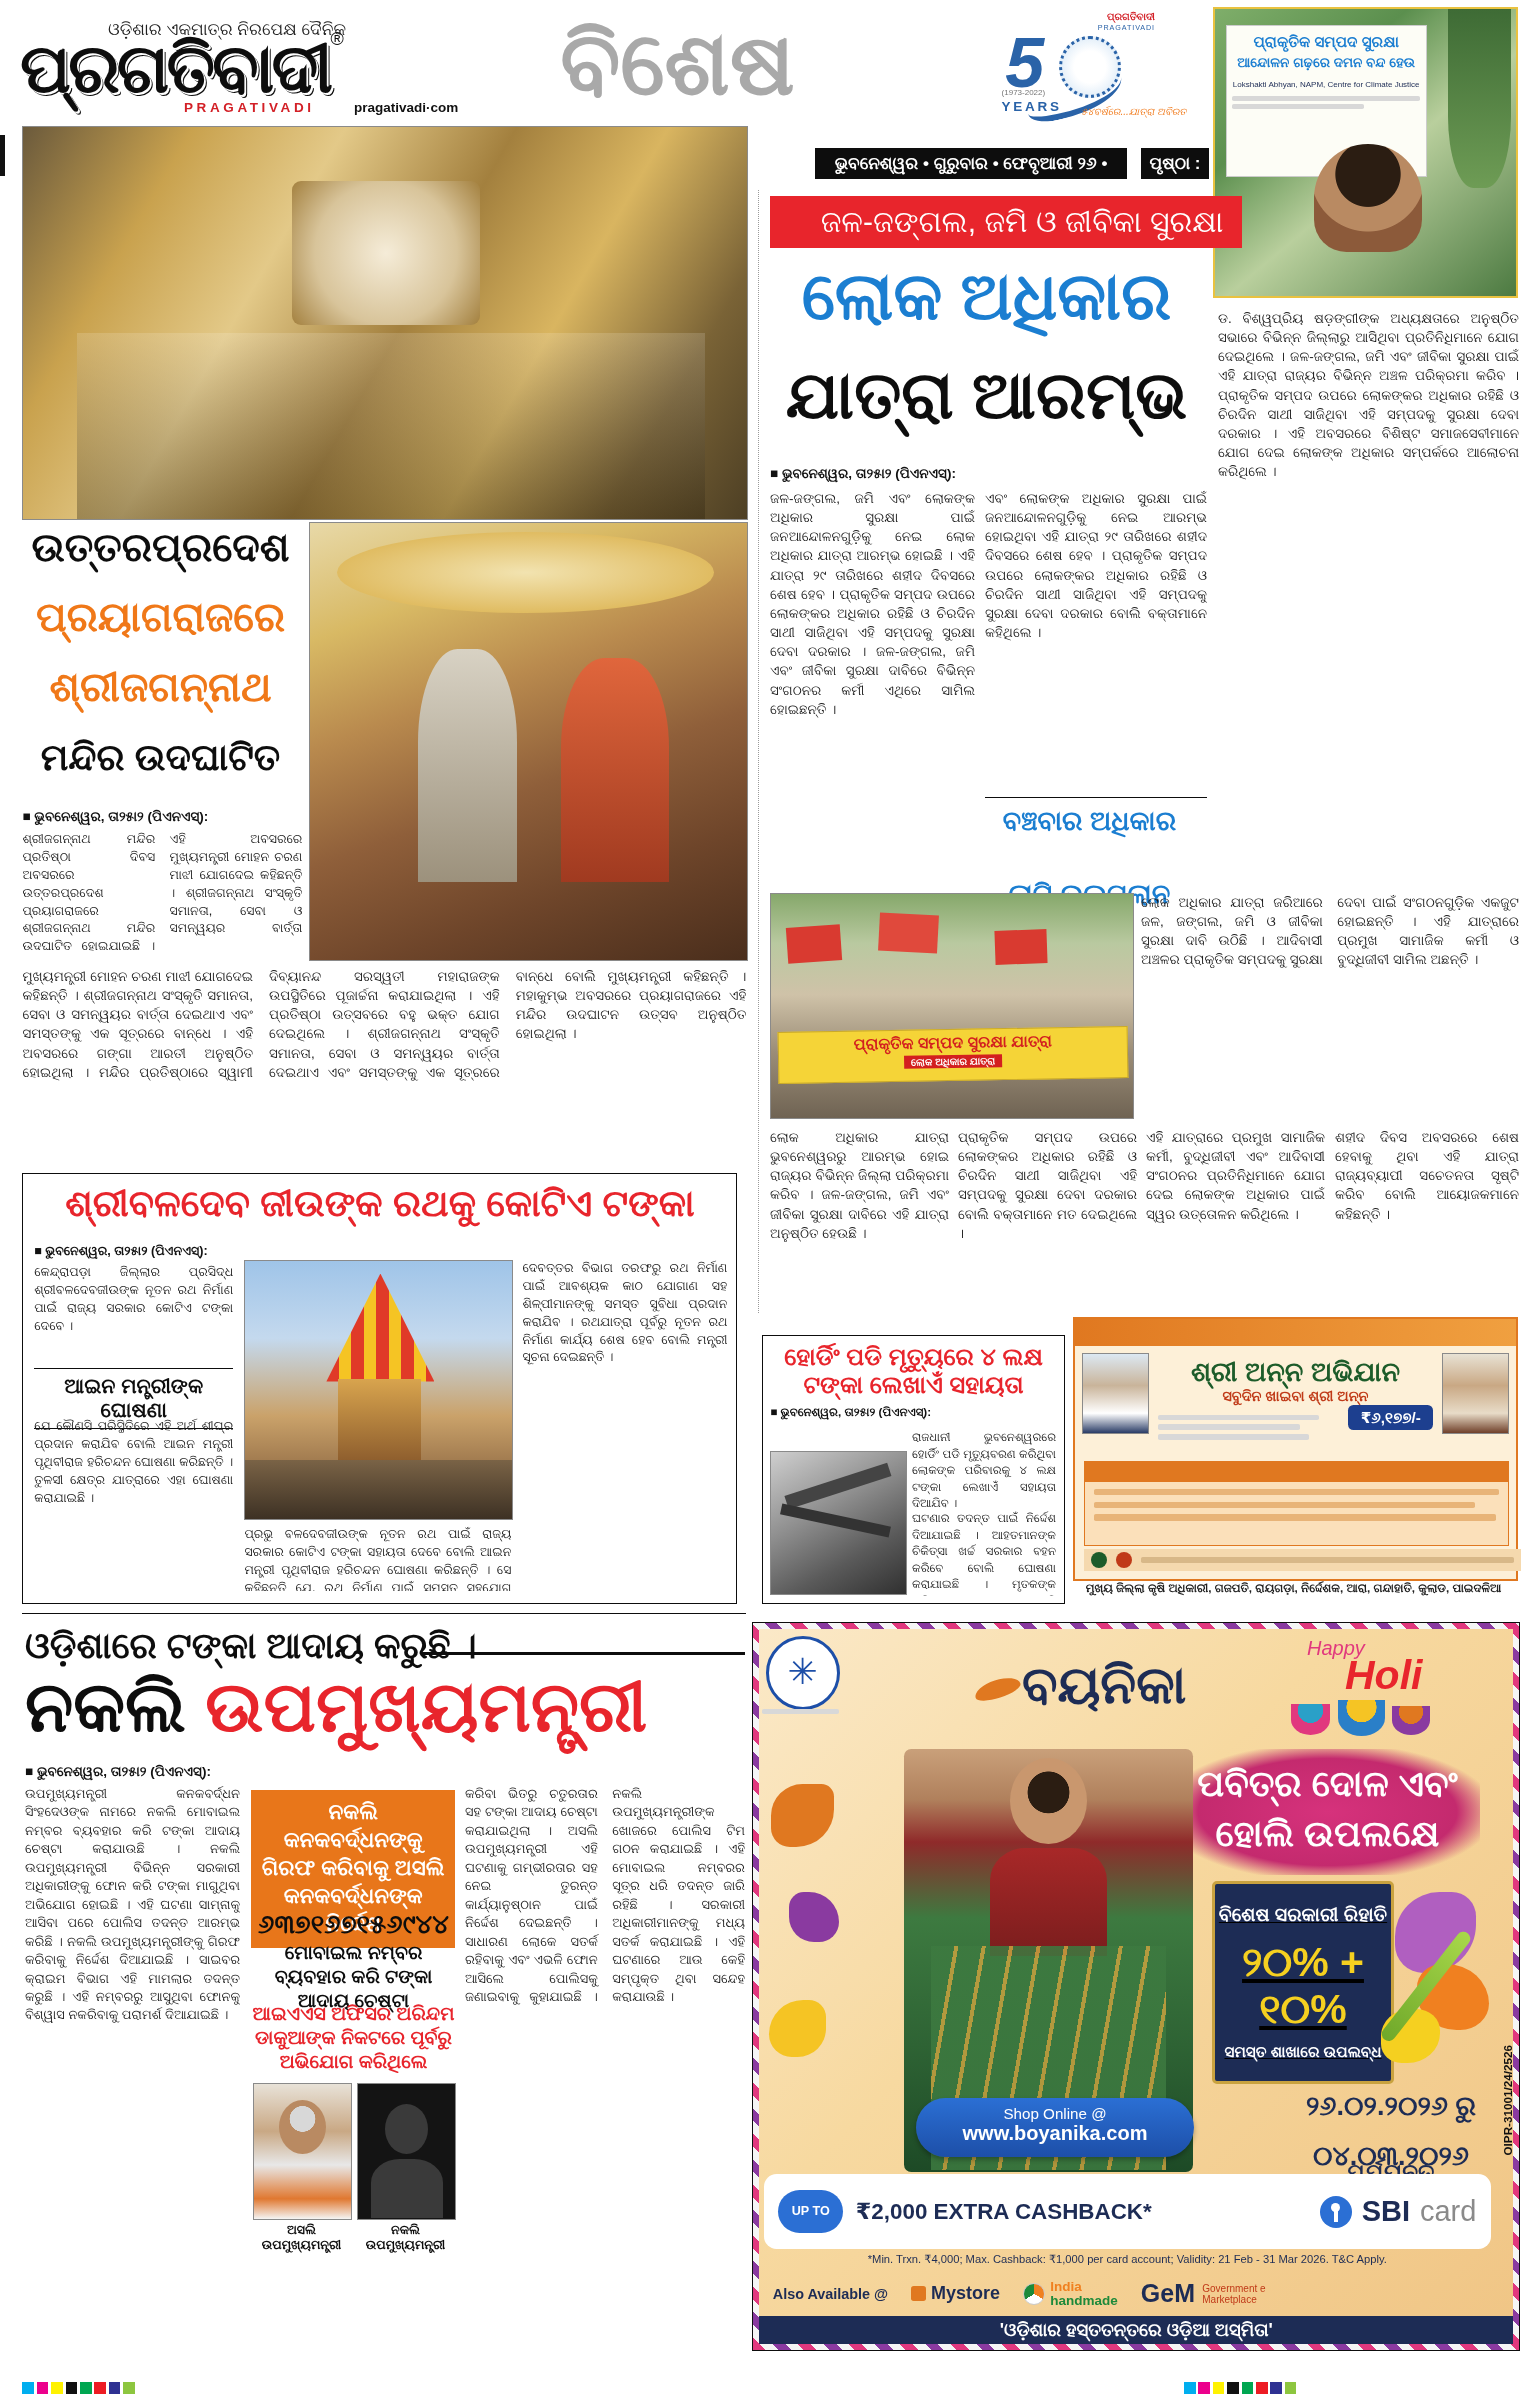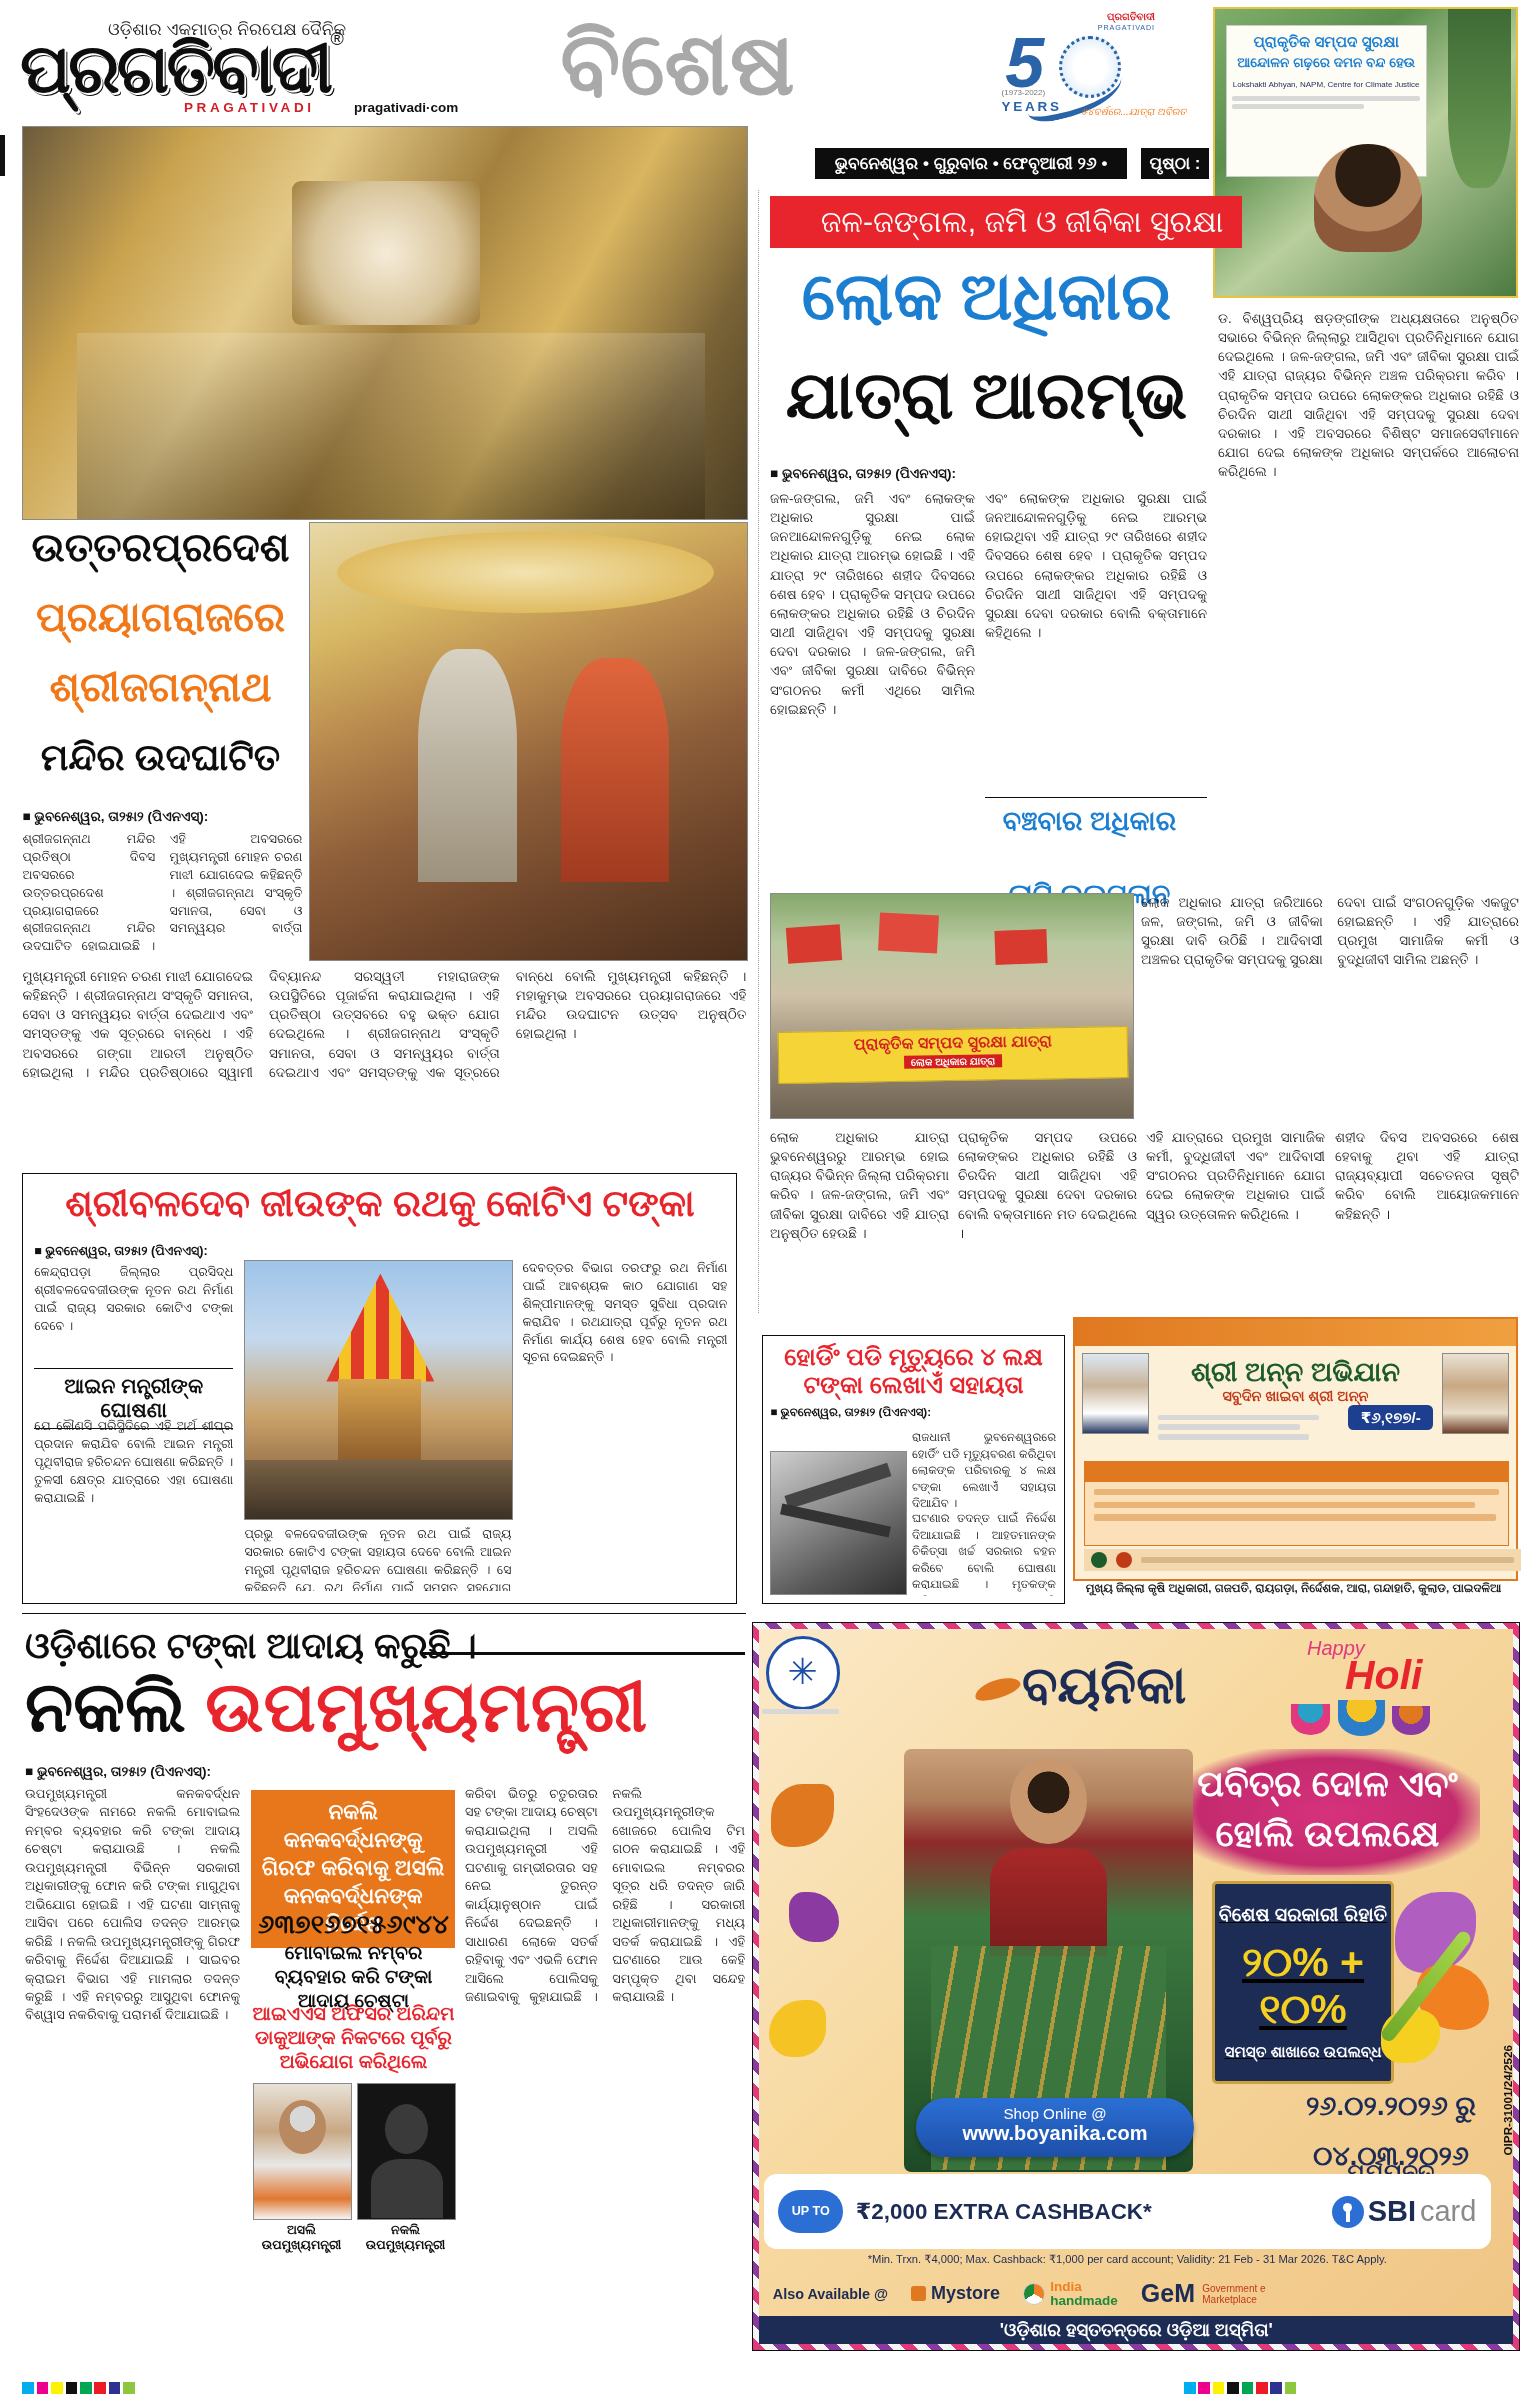--- a/index.html
+++ b/index.html
@@ -242,21 +242,21 @@
     <div class="ctr bold" style="position:absolute;left:535px;top:536px;width:206px;font-size:23px;color:#1d2c55;">ପର୍ଯ୍ୟନ୍ତ</div>
 
     <div style="position:absolute;left:163px;top:475px;width:278px;height:59px;background:linear-gradient(180deg,#2b6fd4,#1d4fa8);border-radius:30.5px;text-align:center;box-shadow:0 2.7px 5.4px rgba(0,0,0,0.3);">
       <div style="margin-top:7.2px;font-size:15.2px;color:#fff;">Shop Online @</div>
       <div class="bold" style="font-size:20px;color:#fff;">www.boyanika.com</div>
     </div>
 
     <div style="position:absolute;left:10.8px;top:551px;width:727px;height:75px;background:#fff;border-radius:12.6px;display:flex;align-items:center;padding:0 14.4px;box-sizing:border-box;">
       <div class="ctr bold" style="width:65px;height:43px;background:#2b6fd4;color:#fff;font-size:12.6px;line-height:43px;border-radius:21.5px;">UP TO</div>
       <div class="bold" style="margin-left:12.6px;font-size:22.4px;color:#1d2c55;">₹2,000 EXTRA CASHBACK*</div>
-      <div style="margin-left:auto;display:flex;align-items:center;gap:4px;">
+      <div style="margin-left:auto;display:flex;align-items:center;gap:10px;">
         <div style="width:32px;height:32px;background:#2b6fd4;border-radius:50%;position:relative;">
           <div style="position:absolute;left:11.7px;top:7.2px;width:9px;height:9px;background:#fff;border-radius:50%;"></div>
           <div style="position:absolute;left:14.4px;top:14.4px;width:3.6px;height:11.7px;background:#fff;"></div>
         </div>
         <span class="bold" style="font-size:29px;color:#1d2c55;">SBI</span>
         <span style="font-size:29px;color:#8a8a8a;">card</span>
       </div>
     </div>
     <div class="ctr" style="position:absolute;left:10.8px;top:630px;width:727px;font-size:11.2px;color:#1d2c55;">*Min. Trxn. ₹4,000; Max. Cashback: ₹1,000 per card account; Validity: 21 Feb - 31 Mar 2026. T&amp;C Apply.</div>
 

